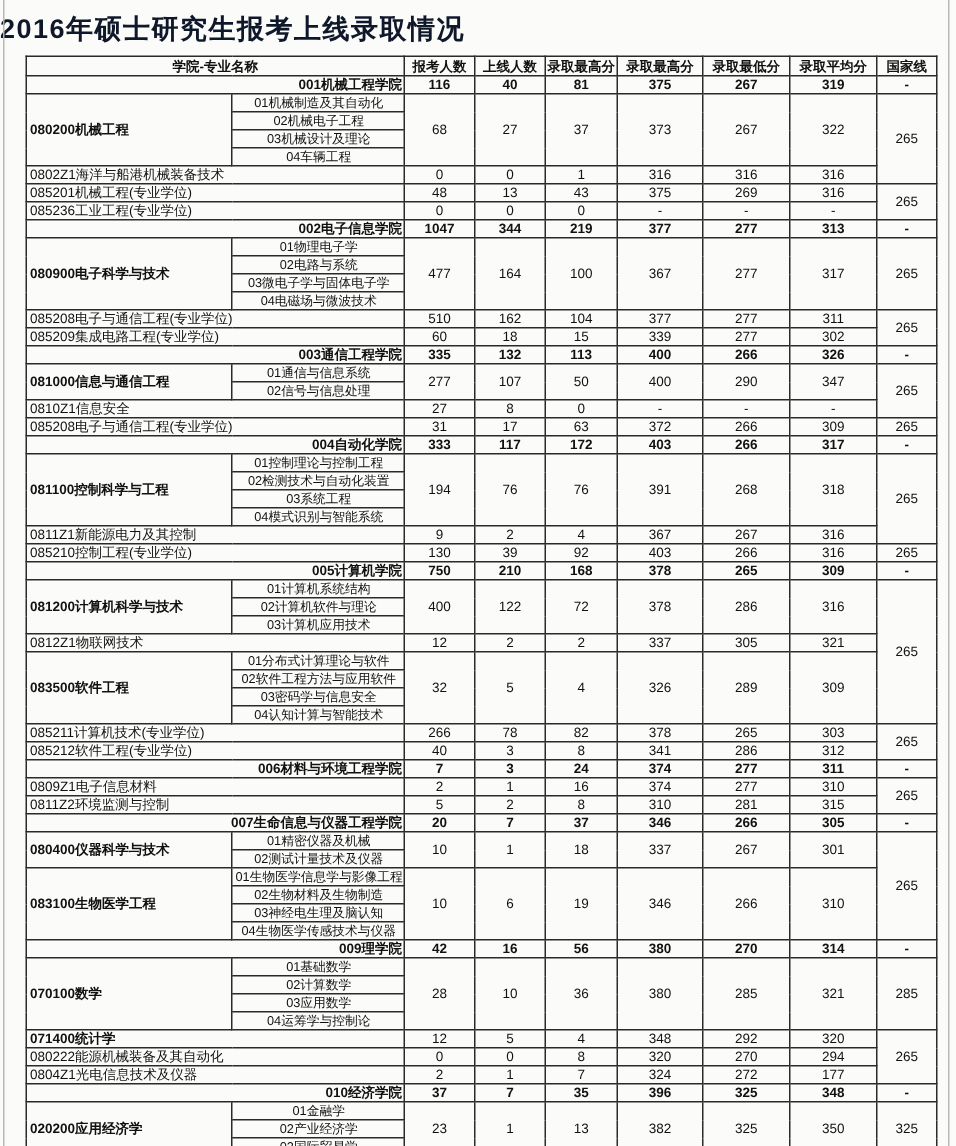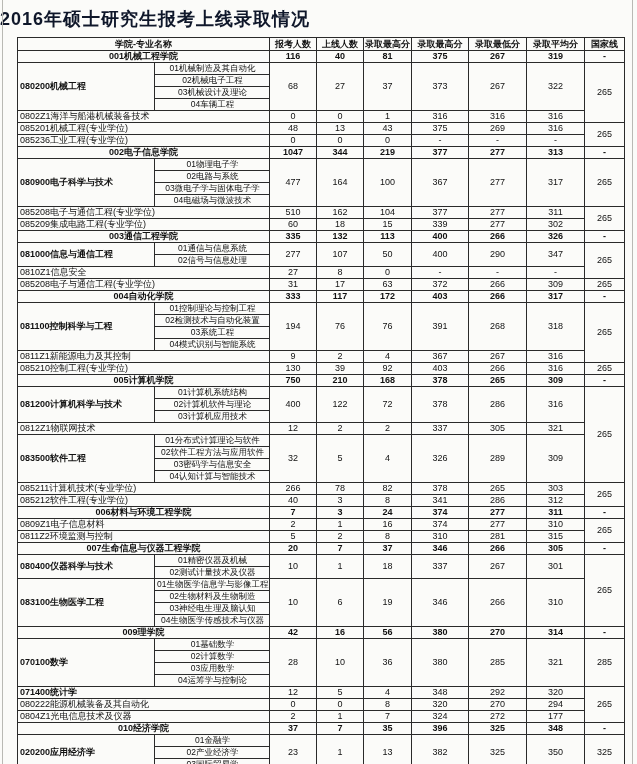--- a/index.html
+++ b/index.html
@@ -21,21 +21,21 @@
   }
   th,td{
     border:1px solid #2a2a2a;font-size:9px;line-height:11px;height:11px;
     padding:0 1px;overflow:hidden;white-space:nowrap;vertical-align:middle;
   }
   th{font-weight:bold;text-align:center;height:12px;}
   td.num{text-align:center;}
   td.code{text-align:left;padding-left:2px;}
   td.dir{text-align:center;padding-left:2px;font-size:8.5px;}
   tr.college td{font-weight:bold;}
-  tr.college td.cname{text-align:center;}
+  tr.college td.cname{text-align:right;}
   td.b{font-weight:bold;}
 </style>
 </head>
 <body>
 
 <div class="edge edge-left"></div>
 <div class="edge edge-right"></div>
 
 <div class="title">2016年硕士研究生报考上线录取情况</div>
 

